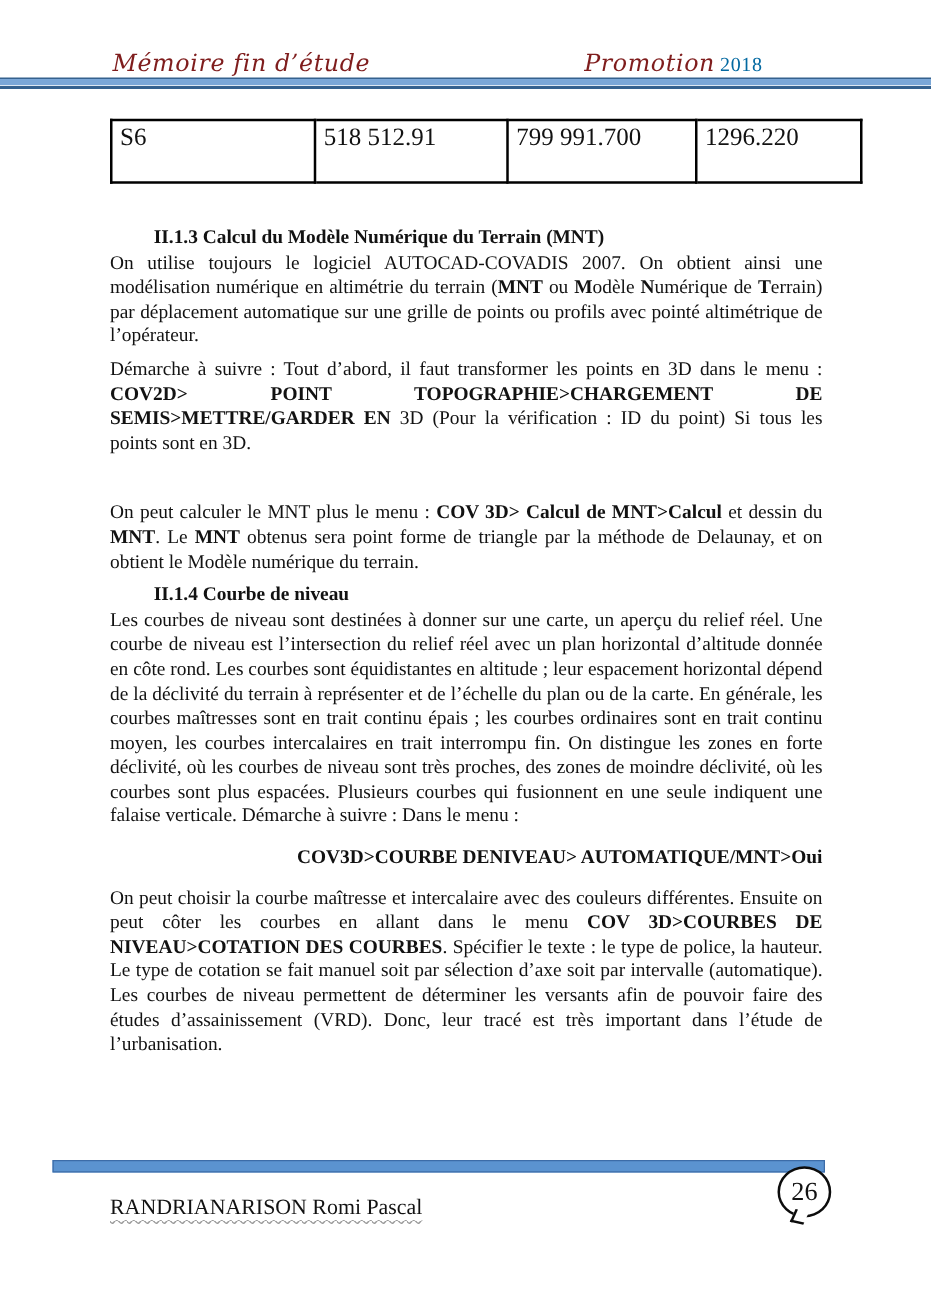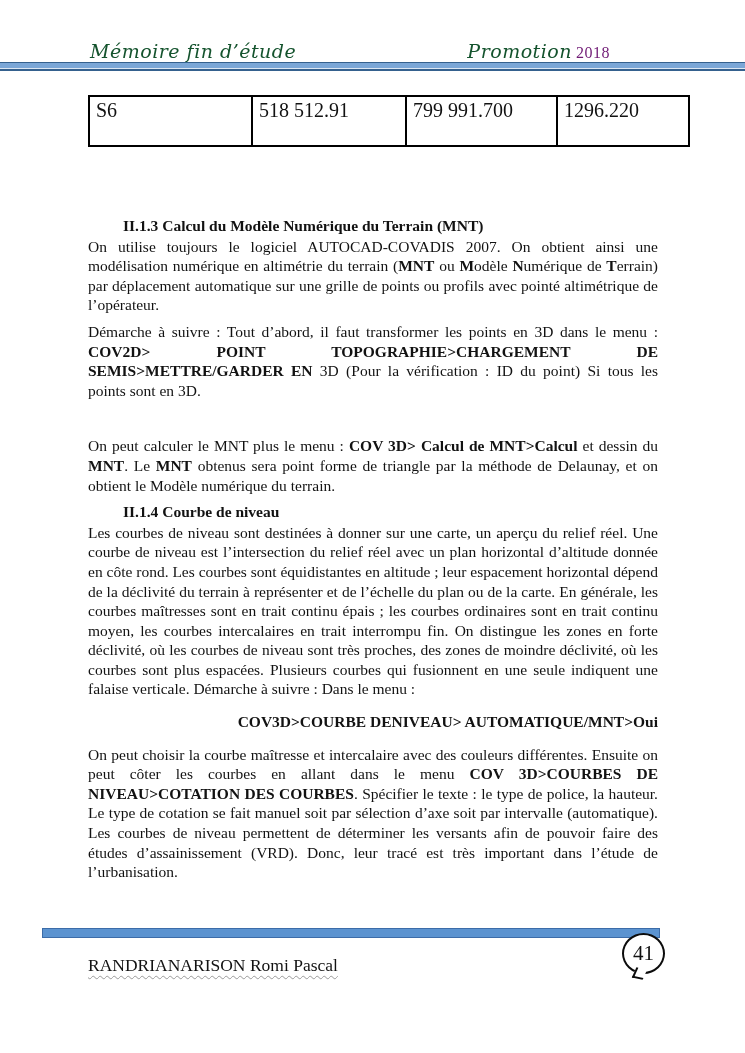--- a/index.html
+++ b/index.html
@@ -15,28 +15,28 @@
 
   
   .doc-header {
     position: absolute; top: 40px; left: 90px; right: 135px;
     display: flex; justify-content: space-between; align-items: baseline;
   }
   .script-text {
     font-family: "DejaVu Serif", serif;
     font-style: italic;
     font-size: 19px;
-    color: #14532d;
+    color: #7f1d1d;
     letter-spacing: 0.5px;
   }
   .script-year {
     font-family: "Liberation Serif", serif;
     font-style: normal;
     font-size: 16px;
-    color: #701a75;
+    color: #0369a1;
     margin-left: 4px;
   }
   .header-rule {
     position: absolute; top: 62px; left: 0; width: 745px; height: 10px;
     background: linear-gradient(to bottom,
       #35618e 0px, #35618e 1px,
       #7ba7d7 1px, #7ba7d7 6px,
       #dde7f2 6px, #dde7f2 7px,
       #35618e 7px, #35618e 9px,
       #ffffff 9px);
@@ -52,21 +52,21 @@
     height: 50px;
     vertical-align: top;
     padding: 2px 6px;
     font-size: 20px;
   }
   .col-0 { width: 163px; } .col-1 { width: 154px; } .col-2 { width: 151px; margin-left: 36px; } .col-3 { width: 132px; }
 
   
   .content {
     position: absolute; top: 180px; left: 88px; width: 570px;
-    font-size: 15.5px; line-height: 19.6px; margin-top: 36px;
+    font-size: 15.5px; line-height: 19.6px;
   }
   .heading {
     font-weight: bold;
     text-indent: 35px;
     margin-bottom: 1px;
   }
   .para { text-align: justify; }
   .para b { font-weight: bold; }
   .gap-s { height: 7px; }
   .gap-m { height: 13px; }
@@ -141,18 +141,18 @@
     <div class="heading">II.1.4 Courbe de niveau</div>
     <p class="para">Les courbes de niveau sont destinées à donner sur une carte, un aperçu du relief réel. Une courbe de niveau est l’intersection du relief réel avec un plan horizontal d’altitude donnée en côte rond. Les courbes sont équidistantes en altitude ; leur espacement horizontal dépend de la déclivité du terrain à représenter et de l’échelle du plan ou de la carte. En générale, les courbes maîtresses sont en trait continu épais ; les courbes ordinaires sont en trait continu moyen, les courbes intercalaires en trait interrompu fin. On distingue les zones en forte déclivité, où les courbes de niveau sont très proches, des zones de moindre déclivité, où les courbes sont plus espacées. Plusieurs courbes qui fusionnent en une seule indiquent une falaise verticale. Démarche à suivre : Dans le menu :</p>
     <div class="gap-m"></div>
     <p class="para menu-line">COV3D&gt;COURBE DENIVEAU&gt; AUTOMATIQUE/MNT&gt;Oui</p>
     <div class="gap-m"></div>
     <p class="para"><span>On peut choisir la courbe maîtresse et intercalaire avec des couleurs différentes. Ensuite on peut côter les courbes en allant dans le menu </span><b>COV 3D&gt;COURBES DE NIVEAU&gt;COTATION DES COURBES</b><span>. Spécifier le texte : le type de police, la hauteur. Le type de cotation se fait manuel soit par sélection d’axe soit par intervalle (automatique). Les courbes de niveau permettent de déterminer les versants afin de pouvoir faire des études d’assainissement (VRD). Donc, leur tracé est très important dans l’étude de l’urbanisation.</span></p>
   </div>
 
   <div class="footer-bar"></div>
   <div class="page-bubble">
-    <span>41</span>
+    <span>26</span>
   </div>
   <div class="bubble-tail"></div>
   <div class="footer-author">RANDRIANARISON Romi Pascal</div>
 
 </div>
 
 </body></html>

